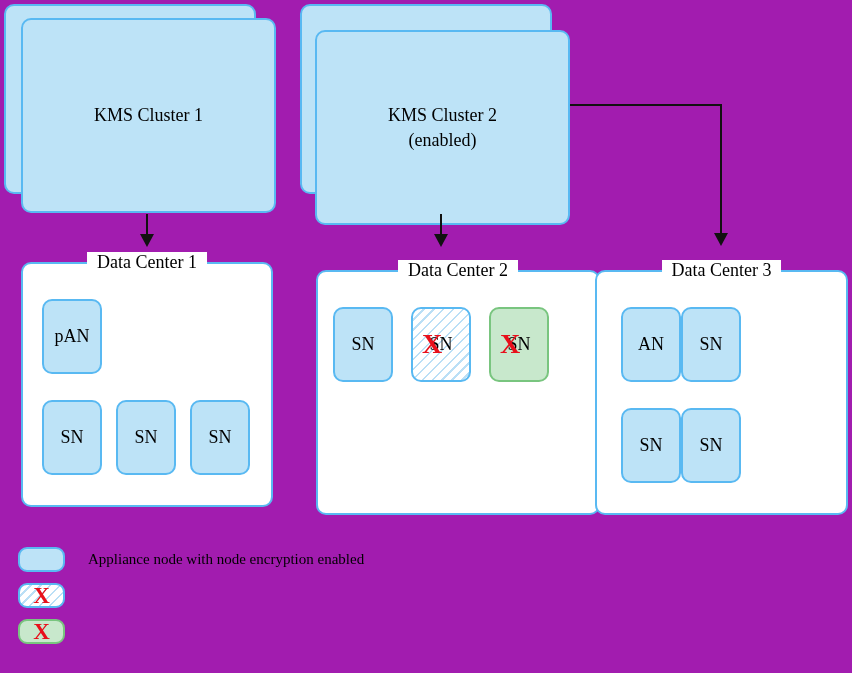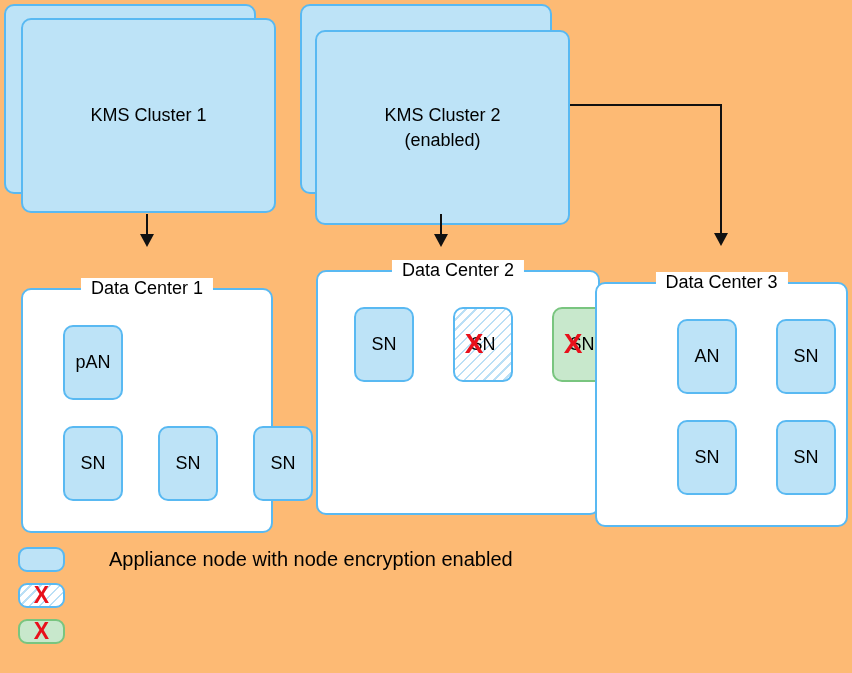--- a/index.html
+++ b/index.html
@@ -1,18 +1,18 @@
 <!DOCTYPE html>
 <html><head>
 <meta charset="utf-8">
 <style>
   html,body{margin:0;padding:0;background:#ffffff;}
   .canvas{
-    position:relative;width:852px;height:673px;background:#fdba74;
-    font-family:Liberation Sans, sans-serif;color:#000000;overflow:hidden;
+    position:relative;width:852px;height:673px;background:#a21caf;
+    font-family:Liberation Serif, serif;color:#000000;overflow:hidden;
   }
   
   .kms-back{
     position:absolute;width:252px;height:190px;border-radius:10px;
     background:#bde3f7;border:2px solid #59b9f2;box-sizing:border-box;
   }
   .kms-front{
     position:absolute;width:255px;height:195px;border-radius:10px;
     background:#bde3f7;border:2px solid #59b9f2;box-sizing:border-box;
     display:flex;flex-direction:column;align-items:center;justify-content:center;
@@ -32,27 +32,27 @@
   }
   .dc-title{
     position:absolute;top:-12px;left:50%;transform:translateX(-50%);
     background:#ffffff;padding:0 10px;font-size:18px;white-space:nowrap;
   }
   .node-rows{position:absolute;inset:0;}
   .node-row{display:flex;margin-top:26px;}
   .node-row:first-child{margin-top:35px;}
   .dc-1 .node-row{padding-left:19px;gap:14px;}
   .dc-2 .node-row{padding-left:15px;gap:18px;}
-  .dc-3 .node-row{padding-left:59px;gap:18px;}
+  .dc-3 .node-row{padding-left:24px;}
   
   .node{
     position:relative;width:60px;height:75px;border-radius:10px;
     box-sizing:border-box;border:2px solid #59b9f2;
     display:flex;align-items:center;justify-content:center;
-    font-size:18px;flex:0 0 auto;margin-left:21px;
+    font-size:18px;flex:0 0 auto;
   }
   .node.appliance-encrypted{background:#bde3f7;}
   .node.appliance-unencrypted{
     background-color:#ffffff;
     background-image:repeating-linear-gradient(135deg,
       rgba(130,197,238,0.55) 0px, rgba(130,197,238,0.55) 1.6px,
       transparent 1.6px, transparent 7px);
   }
   .node.non-appliance{background:#c8e8cc;border-color:#79c57f;}
   .cross{
@@ -68,21 +68,21 @@
   }
   .legend-swatch.appliance-encrypted{background:#bde3f7;}
   .legend-swatch.appliance-unencrypted{
     background-color:#ffffff;
     background-image:repeating-linear-gradient(135deg,
       rgba(130,197,238,0.55) 0px, rgba(130,197,238,0.55) 1.6px,
       transparent 1.6px, transparent 7px);
   }
   .legend-swatch.non-appliance{background:#c8e8cc;border-color:#79c57f;}
   .legend-swatch .cross{left:50%;font-size:23px;}
-  .legend-label{margin-left:44px;font-size:20px;white-space:nowrap;}
+  .legend-label{margin-left:23px;font-size:15px;white-space:nowrap;}
 </style>
 </head>
 <body>
 
 <div class="canvas">
 
   <div class="kms-back" style="left:4px;top:4px;"></div>
   <div class="kms-front" style="left:21px;top:18px;">
     <div>KMS Cluster 1</div>
   </div>
@@ -102,21 +102,21 @@
     <div class="line" style="left:440px;top:214px;width:2px;height:22px;"></div>
     <div class="arrow-head" style="left:434px;top:234px;"></div>
   </div>
 
   <div>
     <div class="line" style="left:570px;top:104px;width:152px;height:2px;"></div>
     <div class="line" style="left:720px;top:104px;width:2px;height:130px;"></div>
     <div class="arrow-head" style="left:714px;top:233px;"></div>
   </div>
 
-  <div class="dc dc-1" style="left:21px;top:288px;width:252px;height:245px;">
+  <div class="dc dc-1" style="left:21px;top:262px;width:252px;height:245px;">
     <span class="dc-title">Data Center 1</span>
     <div class="node-rows">
         <div class="node-row">
           <div class="node appliance-encrypted">
             <span class="node-label">pAN</span>
           </div>
         </div>
         <div class="node-row">
           <div class="node appliance-encrypted">
             <span class="node-label">SN</span>
@@ -143,21 +143,21 @@
             <span class="cross">X</span>
           </div>
           <div class="node non-appliance">
             <span class="node-label">SN</span>
             <span class="cross">X</span>
           </div>
         </div>
       </div>
   </div>
 
-  <div class="dc dc-3" style="left:595px;top:282px;width:253px;height:245px;">
+  <div class="dc dc-3" style="left:595px;top:270px;width:253px;height:245px;">
     <span class="dc-title">Data Center 3</span>
     <div class="node-rows">
         <div class="node-row">
           <div class="node appliance-encrypted">
             <span class="node-label">AN</span>
           </div>
           <div class="node appliance-encrypted">
             <span class="node-label">SN</span>
           </div>
         </div>

